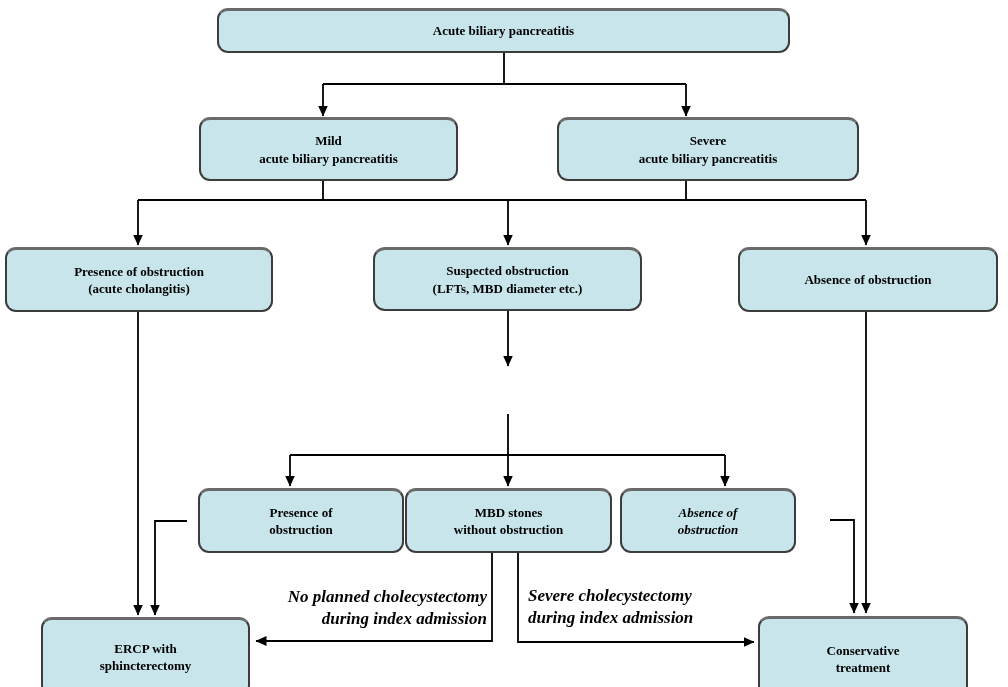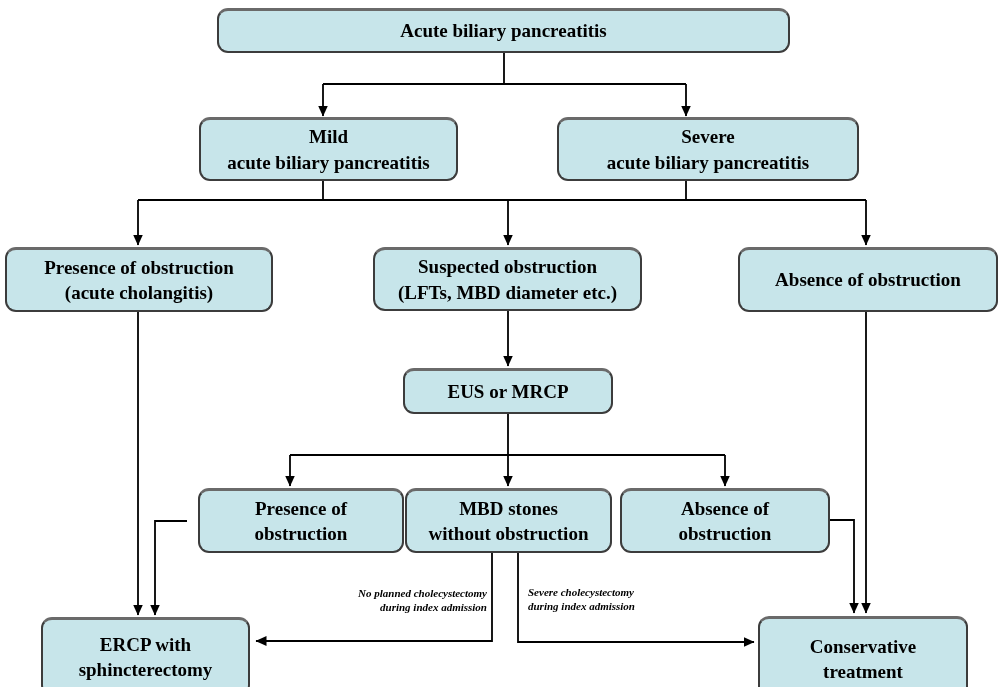--- a/index.html
+++ b/index.html
@@ -17,44 +17,44 @@
     background:#c7e5ea;
     border:2px solid #3c3c3c;
     border-top:3px solid #6a6a6a;
     border-radius:11px;
     display:flex;align-items:center;justify-content:center;
     text-align:center;
   }
   .node-label{
     white-space:pre-line;
     font-weight:bold;
-    font-size:19px;
+    font-size:13px;
     line-height:1.32;
     color:#000000;
   }
   .edge-label{
     position:absolute;
     font-weight:bold;
     font-style:italic;
-    font-size:11px;
+    font-size:17px;
     line-height:1.28;
     color:#000000;
     white-space:pre-line;
   }
   
   .n-root   {left:217px; top:8px;   width:573px; height:45px;}
   .n-mild   {left:199px; top:117px; width:259px; height:64px;}
   .n-severe {left:557px; top:117px; width:302px; height:64px;}
   .n-l3a    {left:5px;   top:247px; width:268px; height:65px;}
   .n-l3b    {left:373px; top:247px; width:269px; height:64px;border-radius:12px;}
   .n-l3c    {left:738px; top:247px; width:260px; height:65px;}
   .n-eus    {left:403px; top:368px; width:210px; height:46px;}
   .n-l4a    {left:187px; top:488px; width:206px; height:65px;margin-left:11px;}
   .n-l4b    {left:405px; top:488px; width:207px; height:65px;}
-  .n-l4c    {left:620px; top:488px; width:210px; height:65px;}
+  .n-l4c    {left:620px; top:488px; width:176px; height:65px;font-style:italic;}
   .n-ercp   {left:41px;  top:617px; width:209px; height:79px;}
   .n-cons   {left:758px; top:616px; width:210px; height:85px;}
   .el-no-planned{right:521px; top:586px; text-align:right;}
   .el-planned   {left:528px;  top:585px; text-align:left;}
 </style>
 </head>
 <body>
 
 <div id="stage">
 
@@ -114,23 +114,20 @@
 
   <div class="node n-l3b">
     <span class="node-label">Suspected obstruction
 (LFTs, MBD diameter etc.)</span>
   </div>
 
   <div class="node n-l3c">
     <span class="node-label">Absence of obstruction</span>
   </div>
 
-  <div class="node n-eus">
-    <span class="node-label">EUS or MRCP</span>
-  </div>
 
   <div class="node n-l4a">
     <span class="node-label">Presence of
 obstruction</span>
   </div>
 
   <div class="node n-l4b">
     <span class="node-label">MBD stones
 without obstruction</span>
   </div>

